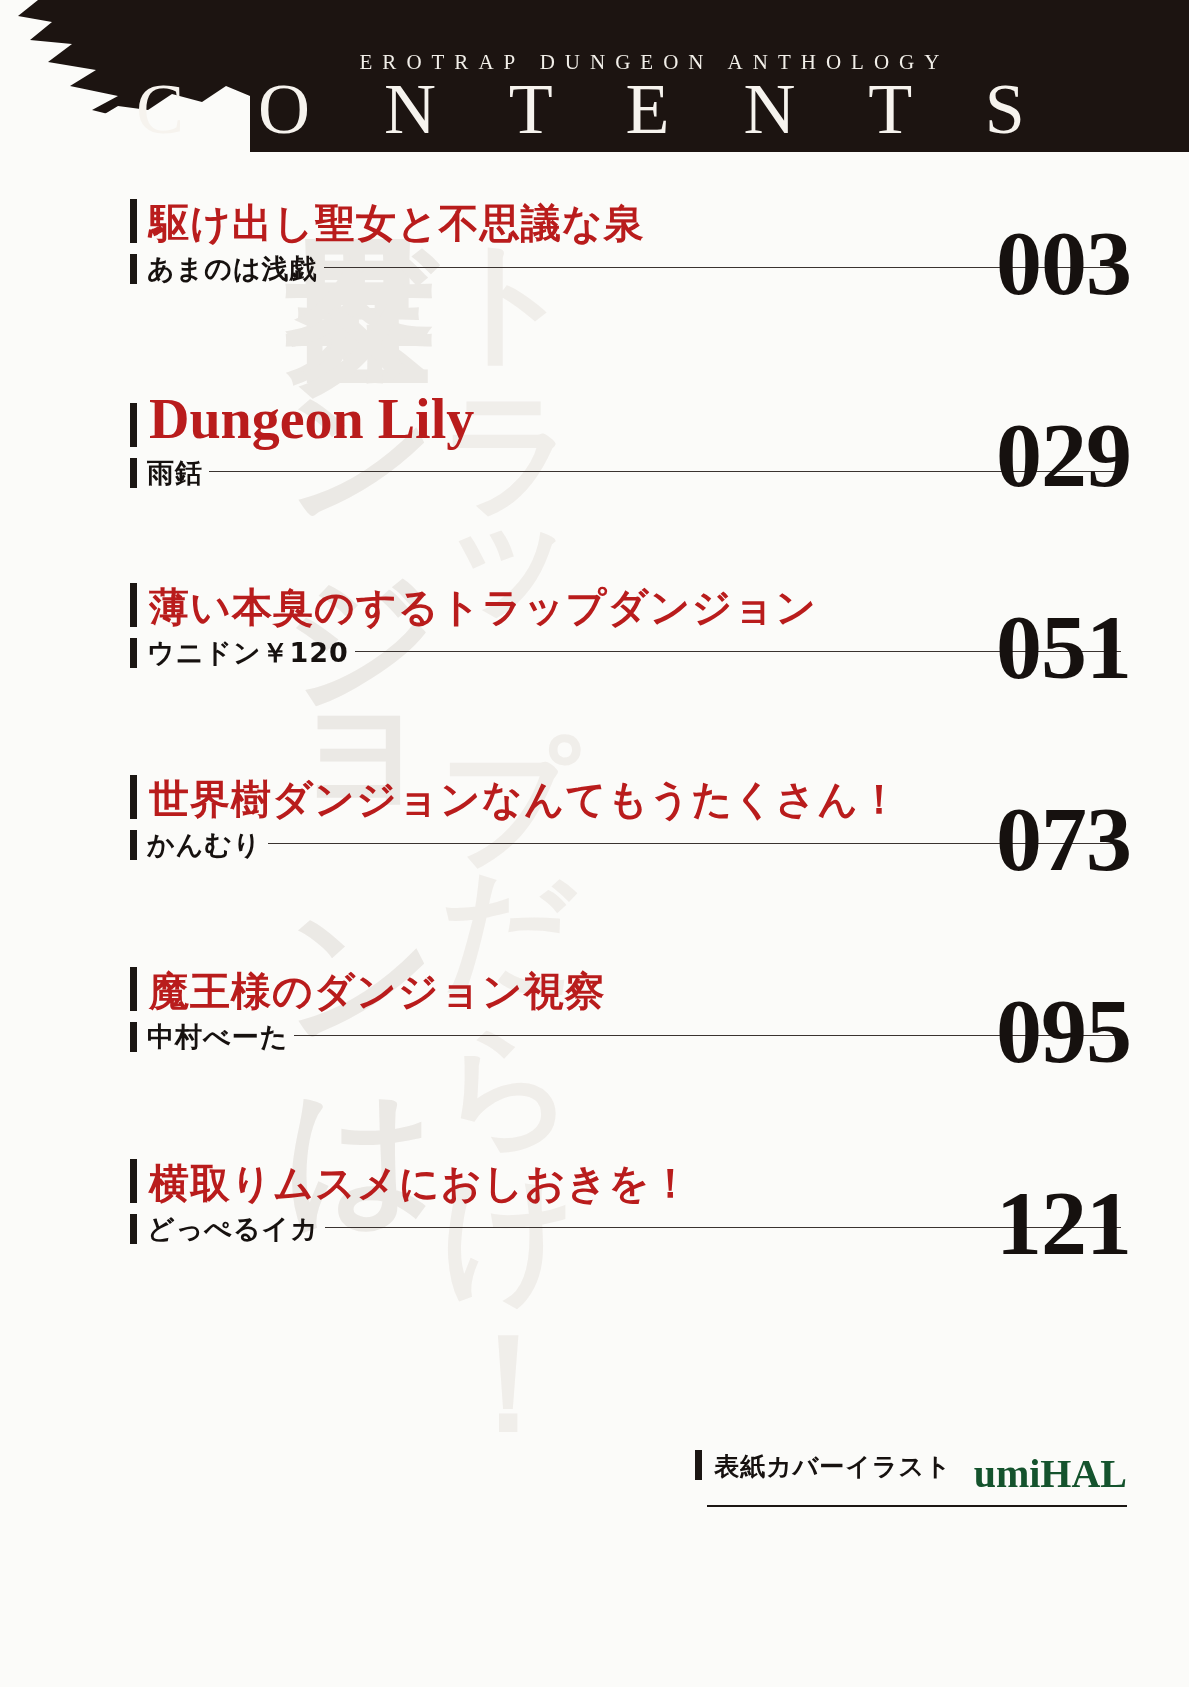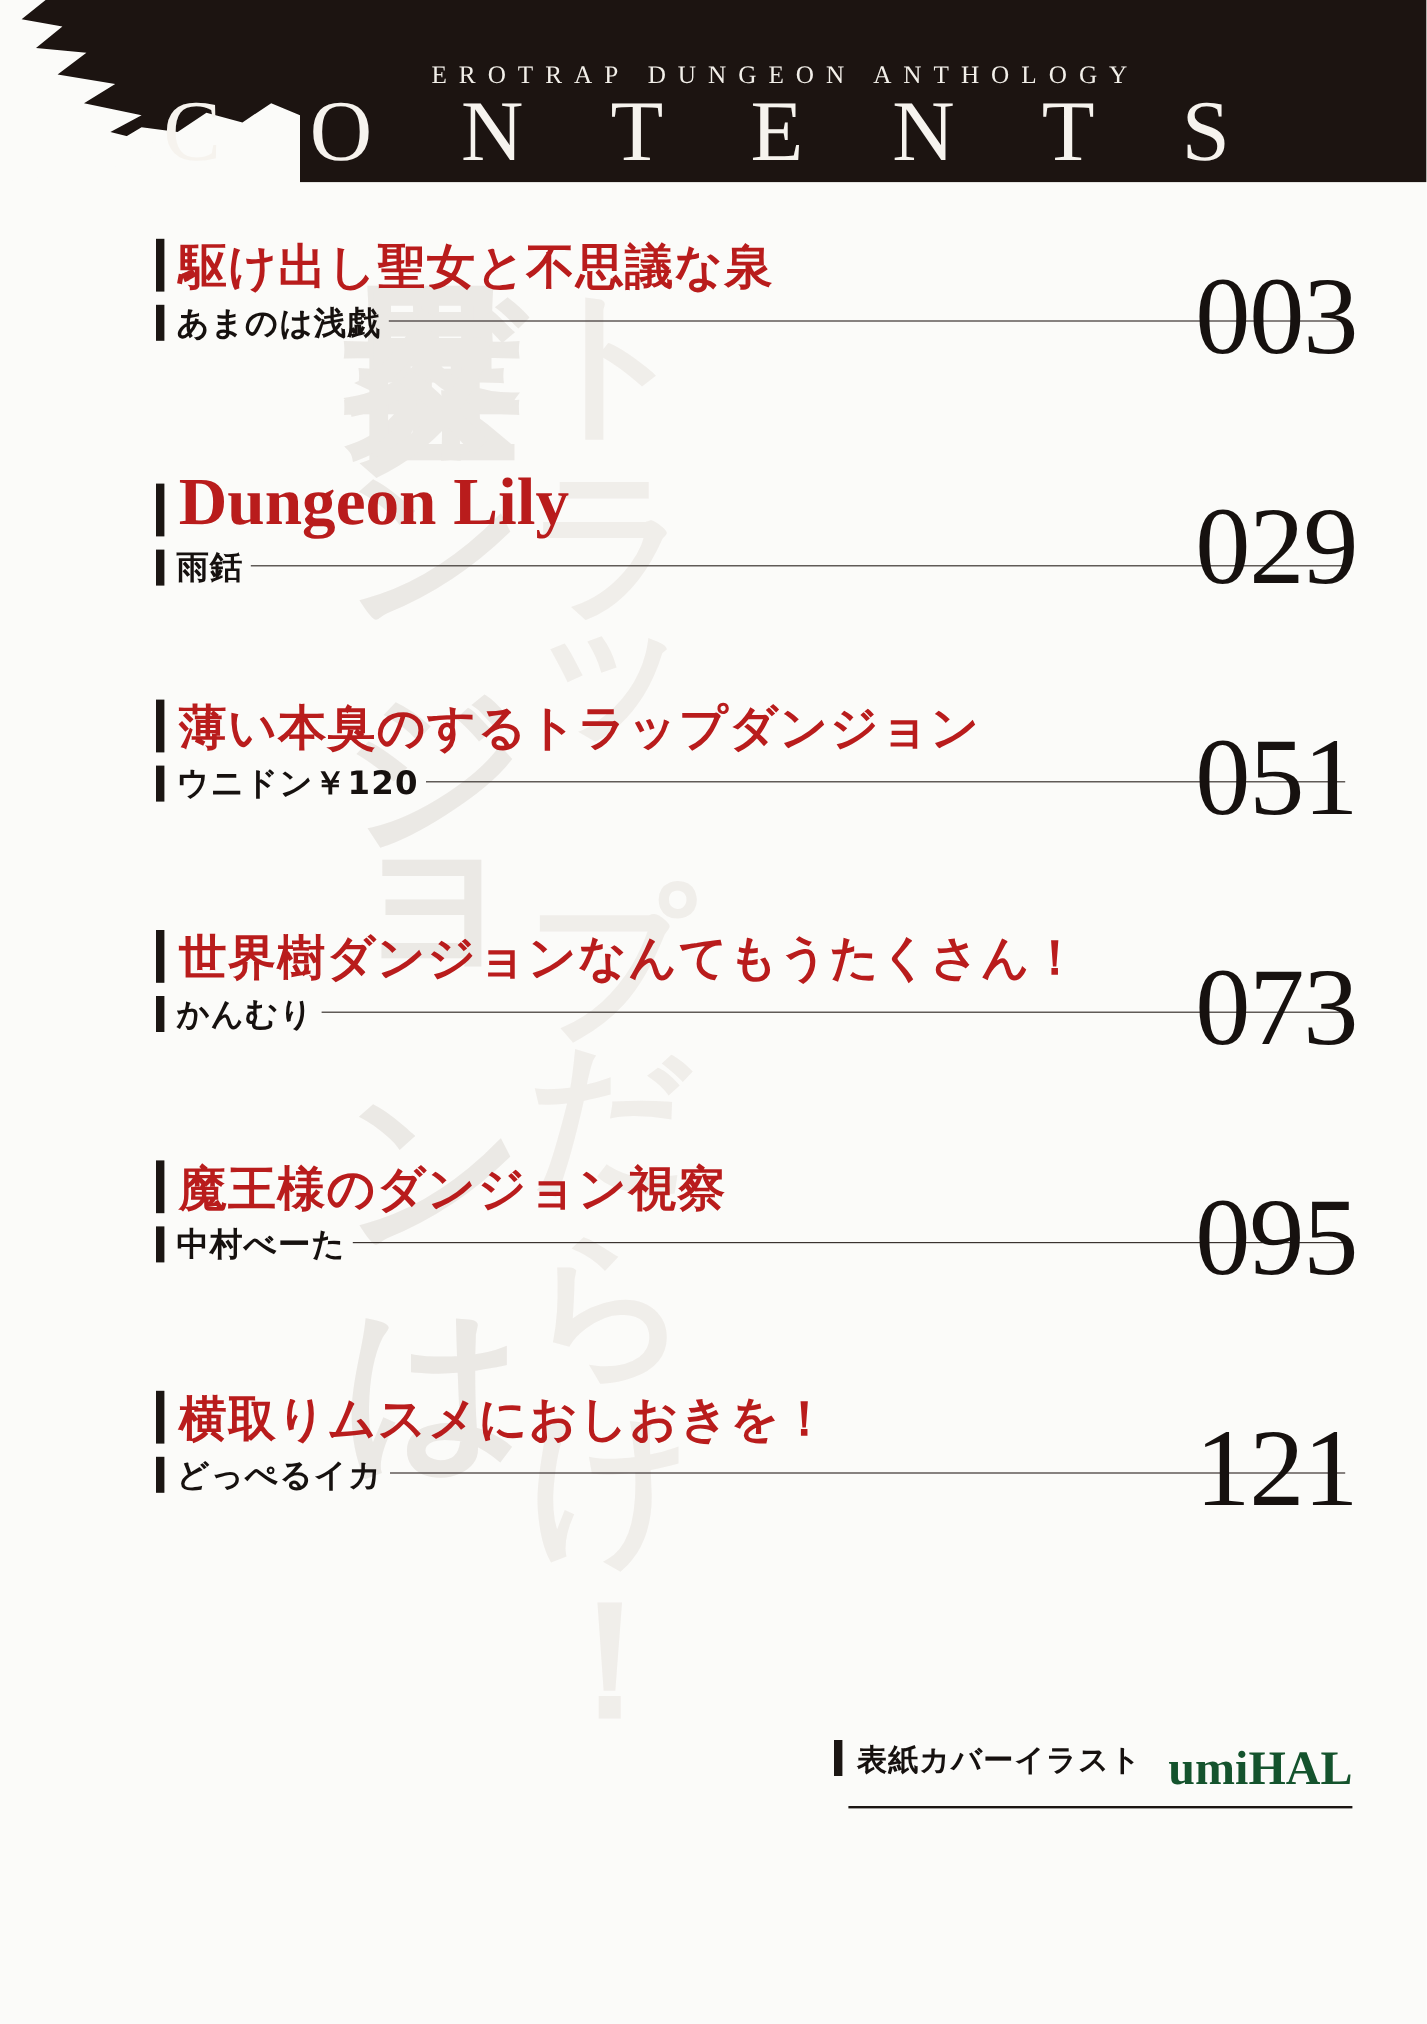--- a/index.html
+++ b/index.html
@@ -169,21 +169,21 @@
     background: #3a3330;
     margin: 0 8px 4px 6px;
     min-width: 30px;
   }
   .page-no {
     position: absolute;
     right: 58px;
     top: 42px;
     font-family: "Liberation Serif", serif;
     font-size: 92px;
-    font-weight: normal;
+    font-weight: bold;
     color: #16110f;
     letter-spacing: -1px;
     line-height: 1;
   }
 
   
   .credit {
     position: absolute;
     right: 62px;
     bottom: 190px;

